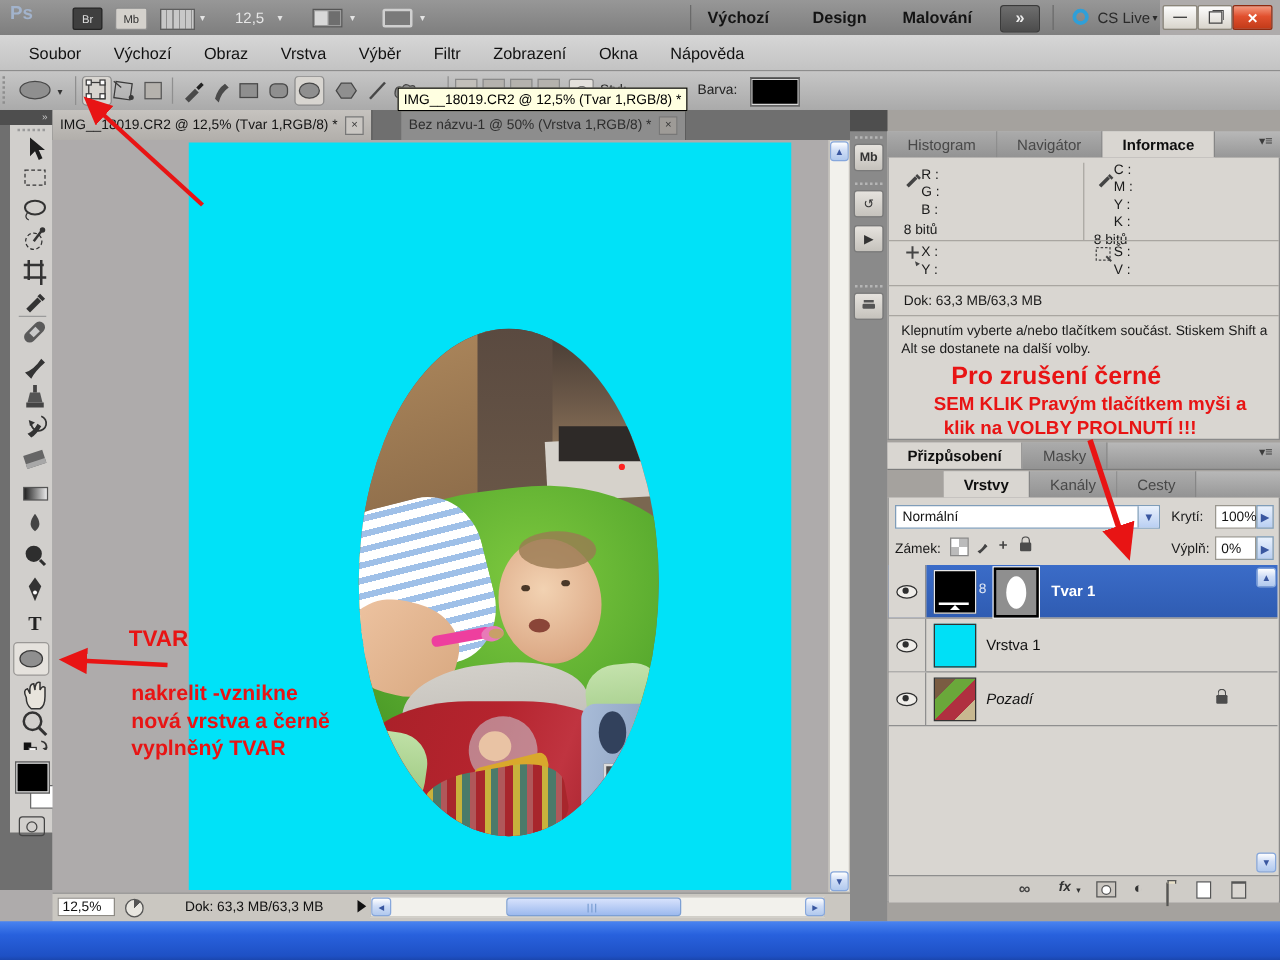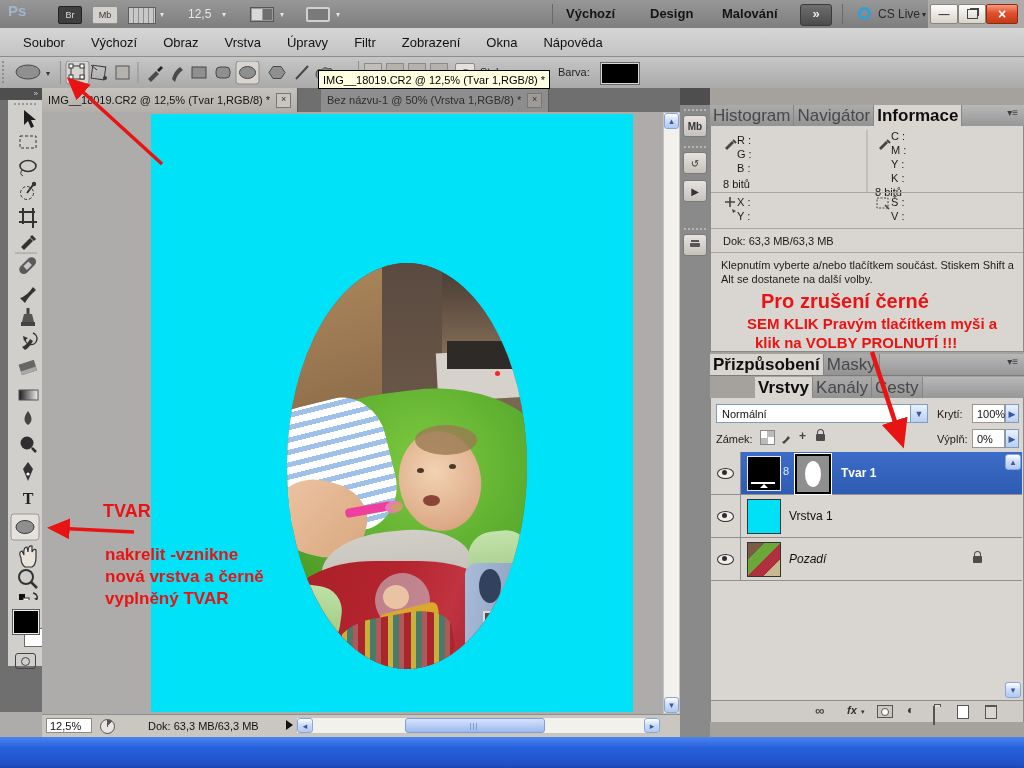--- a/index.html
+++ b/index.html
@@ -35,21 +35,21 @@
   .xpbtn{background:linear-gradient(#ffffff,#cfddf6 45%,#b1c9ee);border:1px solid #86a7dc;border-radius:3px;color:#3a57a0;
     display:flex;align-items:center;justify-content:center;font-size:9px;box-sizing:border-box;}
   .xptrack{background:#f2f1ec;border:1px solid #c6c3bd;box-sizing:border-box;}
   .xpthumb{background:linear-gradient(#d7e2fc,#9cb9ee);border:1px solid #7da0d4;border-radius:3px;box-sizing:border-box;}
   
   .dockstrip{left:680px;top:88px;width:30px;height:649px;background:#8a8a8a;}
   .dockbtn{left:683px;width:24px;height:22px;background:linear-gradient(#e6e3de,#c5c2bc);border:1px solid #7a7a7a;border-radius:3px;
     display:flex;align-items:center;justify-content:center;font-size:10px;color:#333;box-sizing:border-box;}
   .panelcol{left:710px;top:88px;width:314px;height:649px;background:#a5a29e;}
   .ptabrow{height:21px;background:linear-gradient(#b8b8b8,#979797);display:flex;border-bottom:1px solid #7c7c7c;}
-  .ptab{height:21px;padding:0 3px;font-size:17px;color:#484848;display:flex;align-items:center;border-right:1px solid #868686;background:linear-gradient(#ababab,#939393);}
+  .ptab{height:21px;padding:0 16px;font-size:12px;color:#484848;display:flex;align-items:center;border-right:1px solid #868686;background:linear-gradient(#ababab,#939393);}
   .ptab.active{background:#d9d6d1;color:#0e0e0e;font-weight:bold;}
   .pmenu{margin-left:auto;color:#3c3c3c;font-size:10px;padding:2px 6px 0 0;}
   .pcontent{background:#d9d6d1;border:1px solid #8a8a8a;border-top:none;box-sizing:border-box;}
   .divh{height:1px;background:#a9a6a1;}
   .dd{background:#fff;border:1px solid #7f9db9;font-size:11px;color:#111;display:flex;align-items:center;box-sizing:border-box;}
   .ddcaret{margin-left:auto;width:16px;height:100%;background:linear-gradient(#e9f1fd,#b9cff2);border-left:1px solid #7f9db9;color:#3a57a0;font-size:9px;display:flex;align-items:center;justify-content:center;}
   .valbox{background:#fff;border:1px solid #9a978f;font-size:11px;color:#111;display:flex;align-items:center;padding-left:4px;box-sizing:border-box;}
   .arrbtn{width:14px;height:19px;background:linear-gradient(#e9f1fd,#b9cff2);border:1px solid #7f9db9;color:#3a57a0;font-size:9px;display:flex;align-items:center;justify-content:center;box-sizing:border-box;}
   .layerrow{left:711px;width:311px;height:42px;border-bottom:1px solid #8f8f8f;}
   .eyecell{position:absolute;left:0;top:0;width:29px;height:42px;border-right:1px solid #8f8f8f;background:#d9d6d1;display:flex;align-items:center;justify-content:center;}
@@ -105,21 +105,21 @@
         <i style="width:9px;height:8px;border:1px solid #444;box-shadow:2px -2px 0 -1px #444;"></i>
       </div>
     <div class="abs winbtn" style="left:986px;top:4px;width:30px;background:linear-gradient(#f49a80,#e1502e 45%,#c23a18);border-color:#8e2a10;color:#fff;font-size:14px;font-weight:bold;">×</div>
   </div>
 
   <div class="abs menubar">
     <div class="menuitem">Soubor</div>
     <div class="menuitem">Výchozí</div>
     <div class="menuitem">Obraz</div>
     <div class="menuitem">Vrstva</div>
-    <div class="menuitem">Úpravy</div>
+    <div class="menuitem">Výběr</div>
     <div class="menuitem">Filtr</div>
     <div class="menuitem">Zobrazení</div>
     <div class="menuitem">Okna</div>
     <div class="menuitem">Nápověda</div>
   </div>
 
   <div class="abs optionsbar">
     <div class="abs" style="left:2px;top:4px;width:4px;height:22px;border-left:2px dotted #8e8e8e;"></div>
     <div class="abs" style="left:14px;top:7px;width:28px;height:16px;">
       <svg width="28" height="16">

